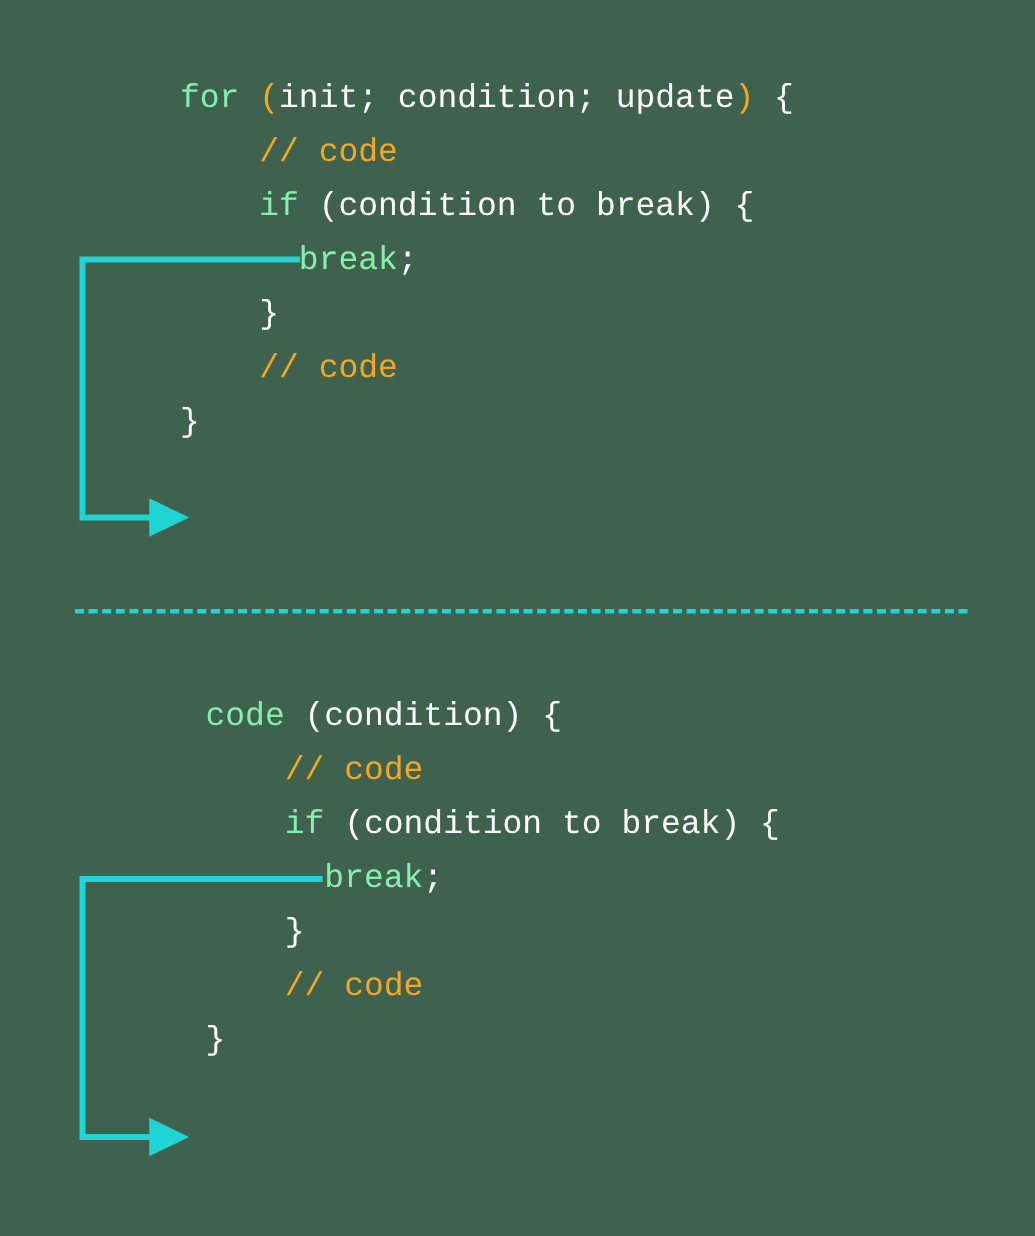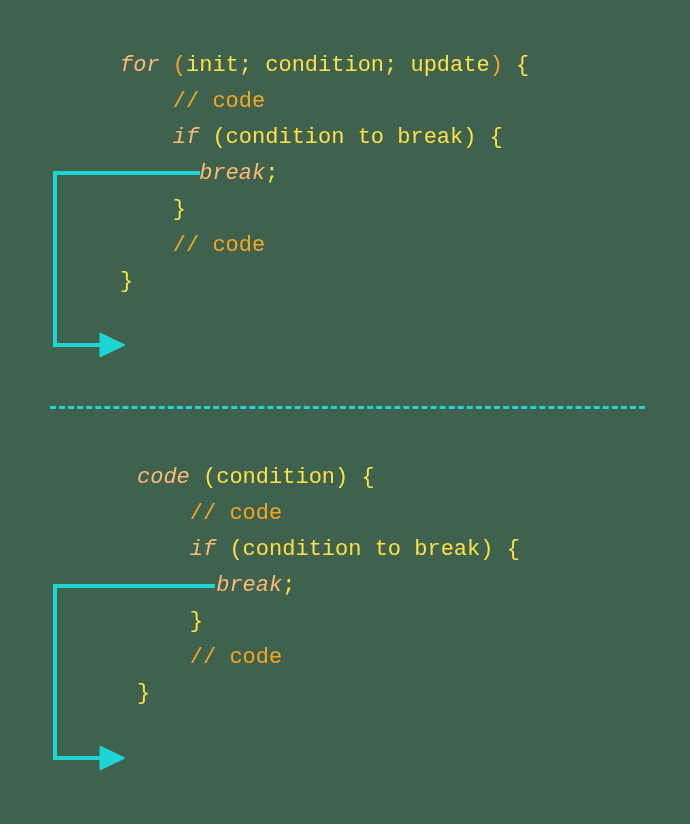--- a/index.html
+++ b/index.html
@@ -15,23 +15,23 @@
       font-size: 22px;
       position: relative;
     }
     .code-block {
       position: absolute;
       line-height: 36px;
     }
     .code-line {
       white-space: pre;
     }
-    .kw-purple { color: #fdba74; font-style: italic; }
+    .kw-purple { color: #86efac; }
     .kw-orange { color: #f5a623; }
-    .kw-black { color: #fde047; }
+    .kw-black { color: #ffffff; }
     .divider {
       position: absolute;
       left: 50px;
       top: 406px;
       width: 595px;
       border-top: 3px dashed #1fd4d4;
     }
     .arrow {
       position: absolute;
       stroke: #1fd4d4;

